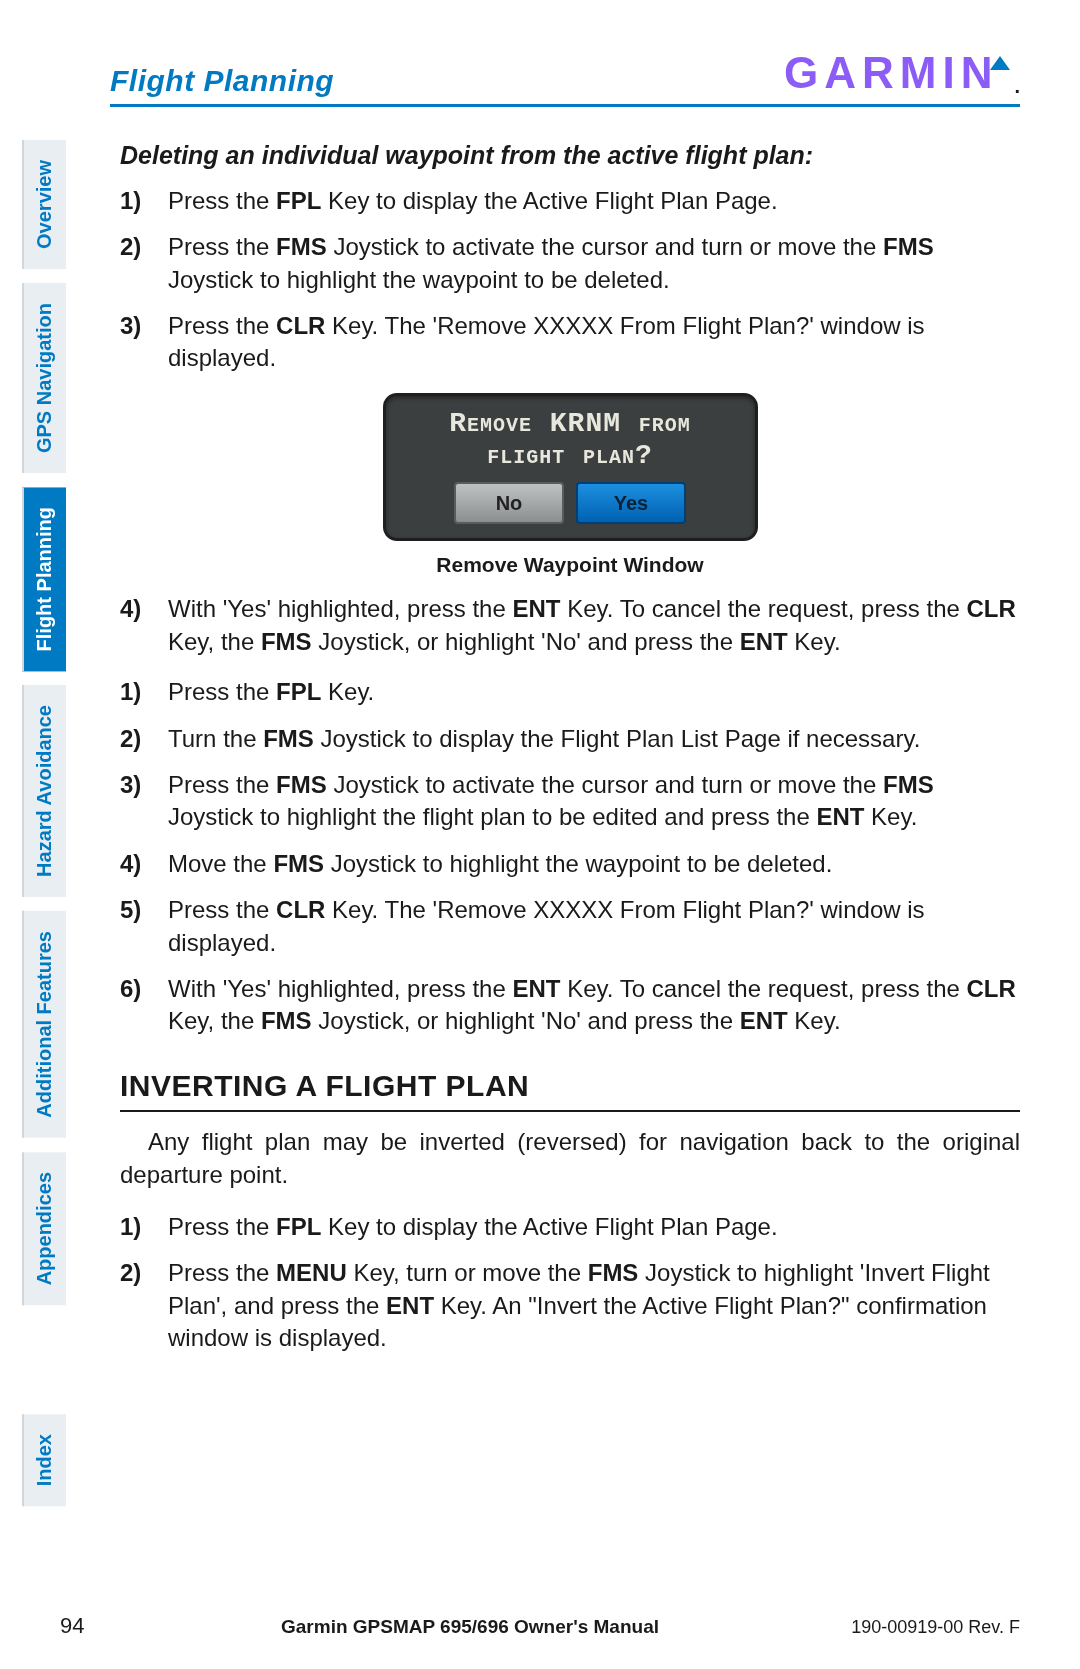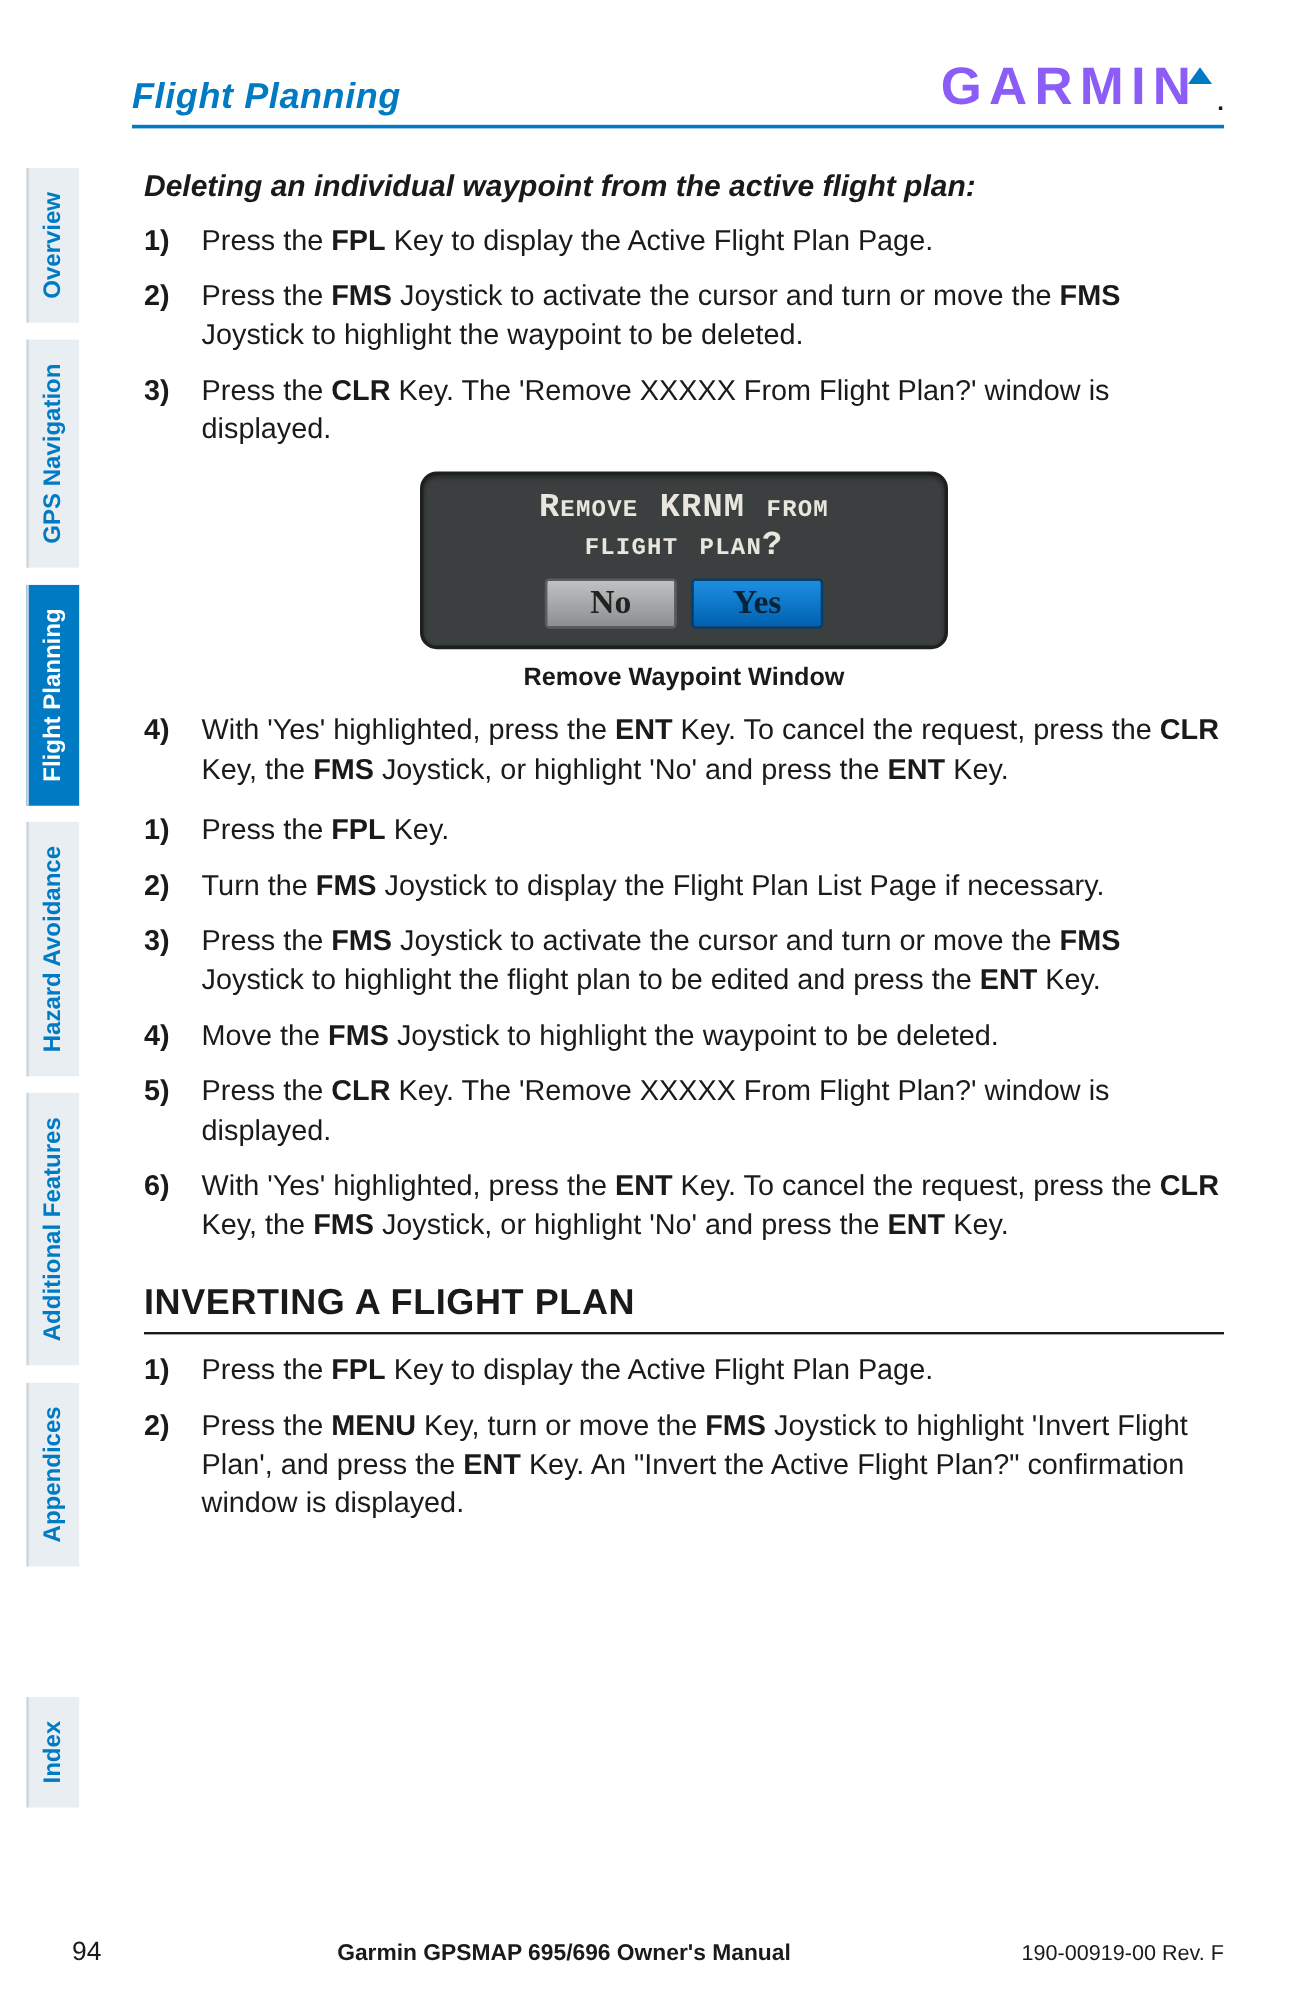--- a/index.html
+++ b/index.html
@@ -24,24 +24,24 @@
   .content { margin-left: 60px; font-size: 24px; line-height: 1.35; }
   .subhead { font-size: 25px; font-weight: 700; font-style: italic; margin-top: 10px; margin-bottom: 12px; }
   ol.steps { list-style: none; padding-left: 0; margin-bottom: 18px; }
   ol.steps li { display: flex; margin-bottom: 14px; }
   .step-num { width: 48px; flex-shrink: 0; font-weight: 700; }
   .step-text { flex: 1; }
   .step-text b { font-weight: 700; }
 
   
   .device-wrap { display: flex; flex-direction: column; align-items: center; margin: 8px 0 14px 0; }
-  .device { width: 440px; background: #3c3f3f; border: 3px solid #1e2020; border-radius: 14px; padding: 12px 14px 14px 14px; box-shadow: inset 0 2px 4px rgba(0,0,0,.4); }
+  .device { width: 375px; background: #3c3f3f; border: 3px solid #1e2020; border-radius: 14px; padding: 12px 14px 14px 14px; box-shadow: inset 0 2px 4px rgba(0,0,0,.4); }
   .device-title { font-family: "Courier New", monospace; font-size: 28px; font-weight: 700; color: #e8e7de; text-align: center; letter-spacing: 1px; line-height: 1.15; font-variant: small-caps; }
   .device-btns { display: flex; justify-content: center; gap: 12px; margin-top: 10px; }
-  .device-btn { width: 110px; height: 42px; border-radius: 4px; font-family: Liberation Serif, serif; font-size: 28px; font-weight: 700; display: flex; align-items: center; justify-content: center; }
+  .device-btn { width: 110px; height: 42px; border-radius: 4px; font-family: Liberation Sans, sans-serif; font-size: 20px; font-weight: 700; display: flex; align-items: center; justify-content: center; }
   .btn-no { background: linear-gradient(#bfc2c2,#8c8f8f); color: #222; border: 2px solid #5a5d5d; }
   .btn-yes { background: linear-gradient(#1d8fe0,#0061b0); color: #0a2238; border: 2px solid #003f73; }
   .device-caption { font-size: 21px; font-weight: 700; margin-top: 10px; }
 
   .h2 { font-size: 30px; font-weight: 800; letter-spacing: 0.5px; margin-top: 28px; margin-bottom: 4px; }
   .h2-rule { border-bottom: 2px solid #1a1a1a; margin-bottom: 14px; }
   .para { text-align: justify; margin-bottom: 20px; text-indent: 28px; }
 
   
   .footer { position: absolute; bottom: 30px; left: 60px; right: 60px; display: flex; align-items: baseline; font-size: 18px; }
@@ -135,20 +135,21 @@
           <span class="step-text">Press the <b>CLR</b> Key.  The 'Remove XXXXX From Flight Plan?' window is displayed.</span>
         </li>
       <li>
           <span class="step-num">6)</span>
           <span class="step-text">With 'Yes' highlighted, press the <b>ENT</b> Key.  To cancel the request, press the <b>CLR</b> Key, the <b>FMS</b> Joystick, or highlight 'No' and press the <b>ENT</b> Key.</span>
         </li>
     </ol>
 
     <div class="h2">INVERTING A FLIGHT PLAN</div>
     <div class="h2-rule"></div>
+    <div class="para">Any flight plan may be inverted (reversed) for navigation back to the original departure point.</div>
 
     <ol class="steps">
       <li>
           <span class="step-num">1)</span>
           <span class="step-text">Press the <b>FPL</b> Key to display the Active Flight Plan Page.</span>
         </li>
       <li>
           <span class="step-num">2)</span>
           <span class="step-text">Press the <b>MENU</b> Key, turn or move the <b>FMS</b> Joystick to highlight 'Invert Flight Plan', and press the <b>ENT</b> Key.  An "Invert the Active Flight Plan?" confirmation window is displayed.</span>
         </li>

